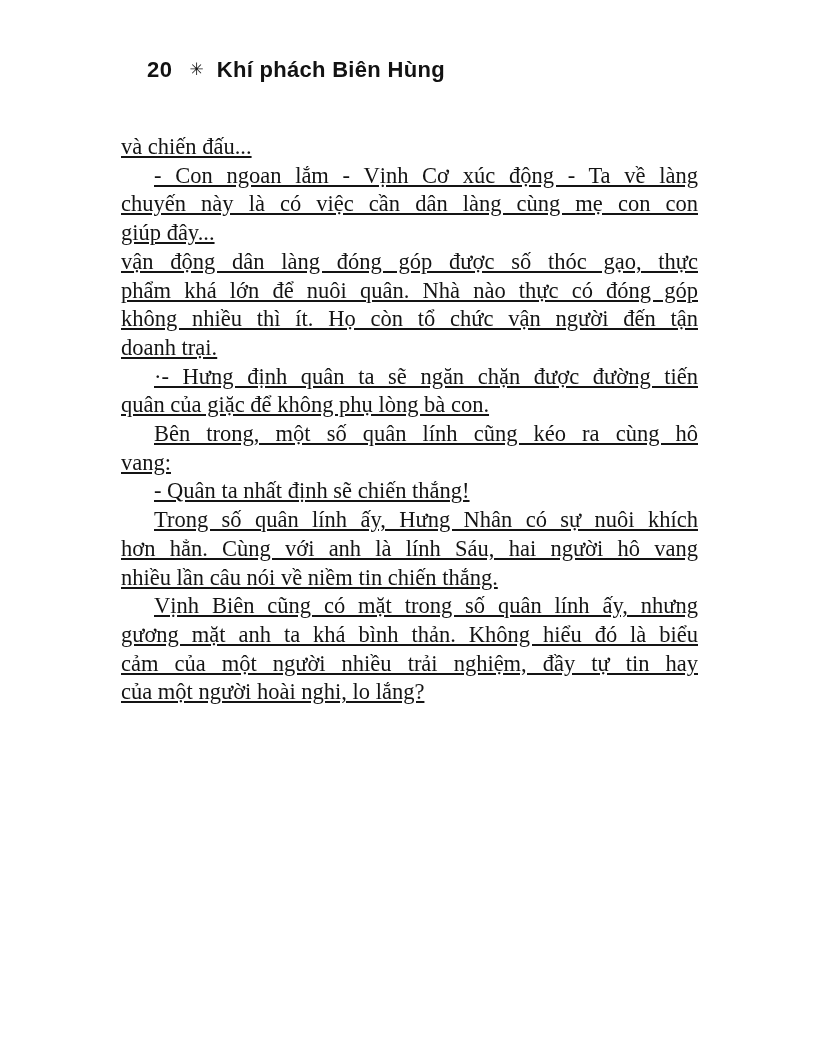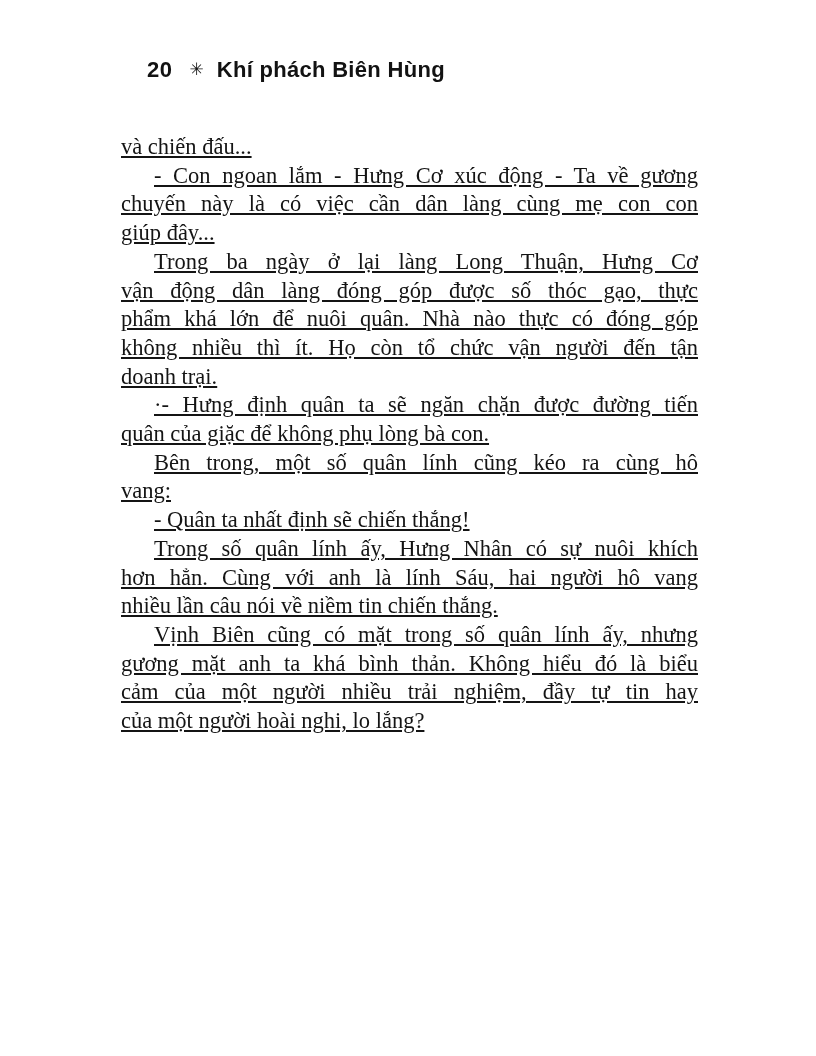--- a/index.html
+++ b/index.html
@@ -83,27 +83,26 @@
     <span class="runtitle">Khí phách Biên Hùng</span>
   </div>
 
   <div class="bodytext">
 
     <div class="para">
       <div class="line">và chiến đấu...</div>
     </div>
 
     <div class="para">
-      <div class="line j ind">- Con ngoan lắm - Hưng Cơ xúc động - Ta về gương</div>
+      <div class="line j ind">- Con ngoan lắm - Vịnh Cơ xúc động - Ta về làng</div>
       <div class="line j">chuyến này là có việc cần dân làng cùng mẹ con con</div>
       <div class="line">giúp đây...</div>
     </div>
 
     <div class="para">
-      <div class="line j ind">Trong ba ngày ở lại làng Long Thuận, Hưng Cơ</div>
       <div class="line j">vận động dân làng đóng góp được số thóc gạo, thực</div>
       <div class="line j">phẩm khá lớn để nuôi quân. Nhà nào thực có đóng góp</div>
       <div class="line j">không nhiều thì ít. Họ còn tổ chức vận người đến tận</div>
       <div class="line">doanh trại.</div>
     </div>
 
 
     <div class="para">
       <div class="line j ind">·- Hưng định quân ta sẽ ngăn chặn được đường tiến</div>
       <div class="line">quân của giặc để không phụ lòng bà con.</div>

